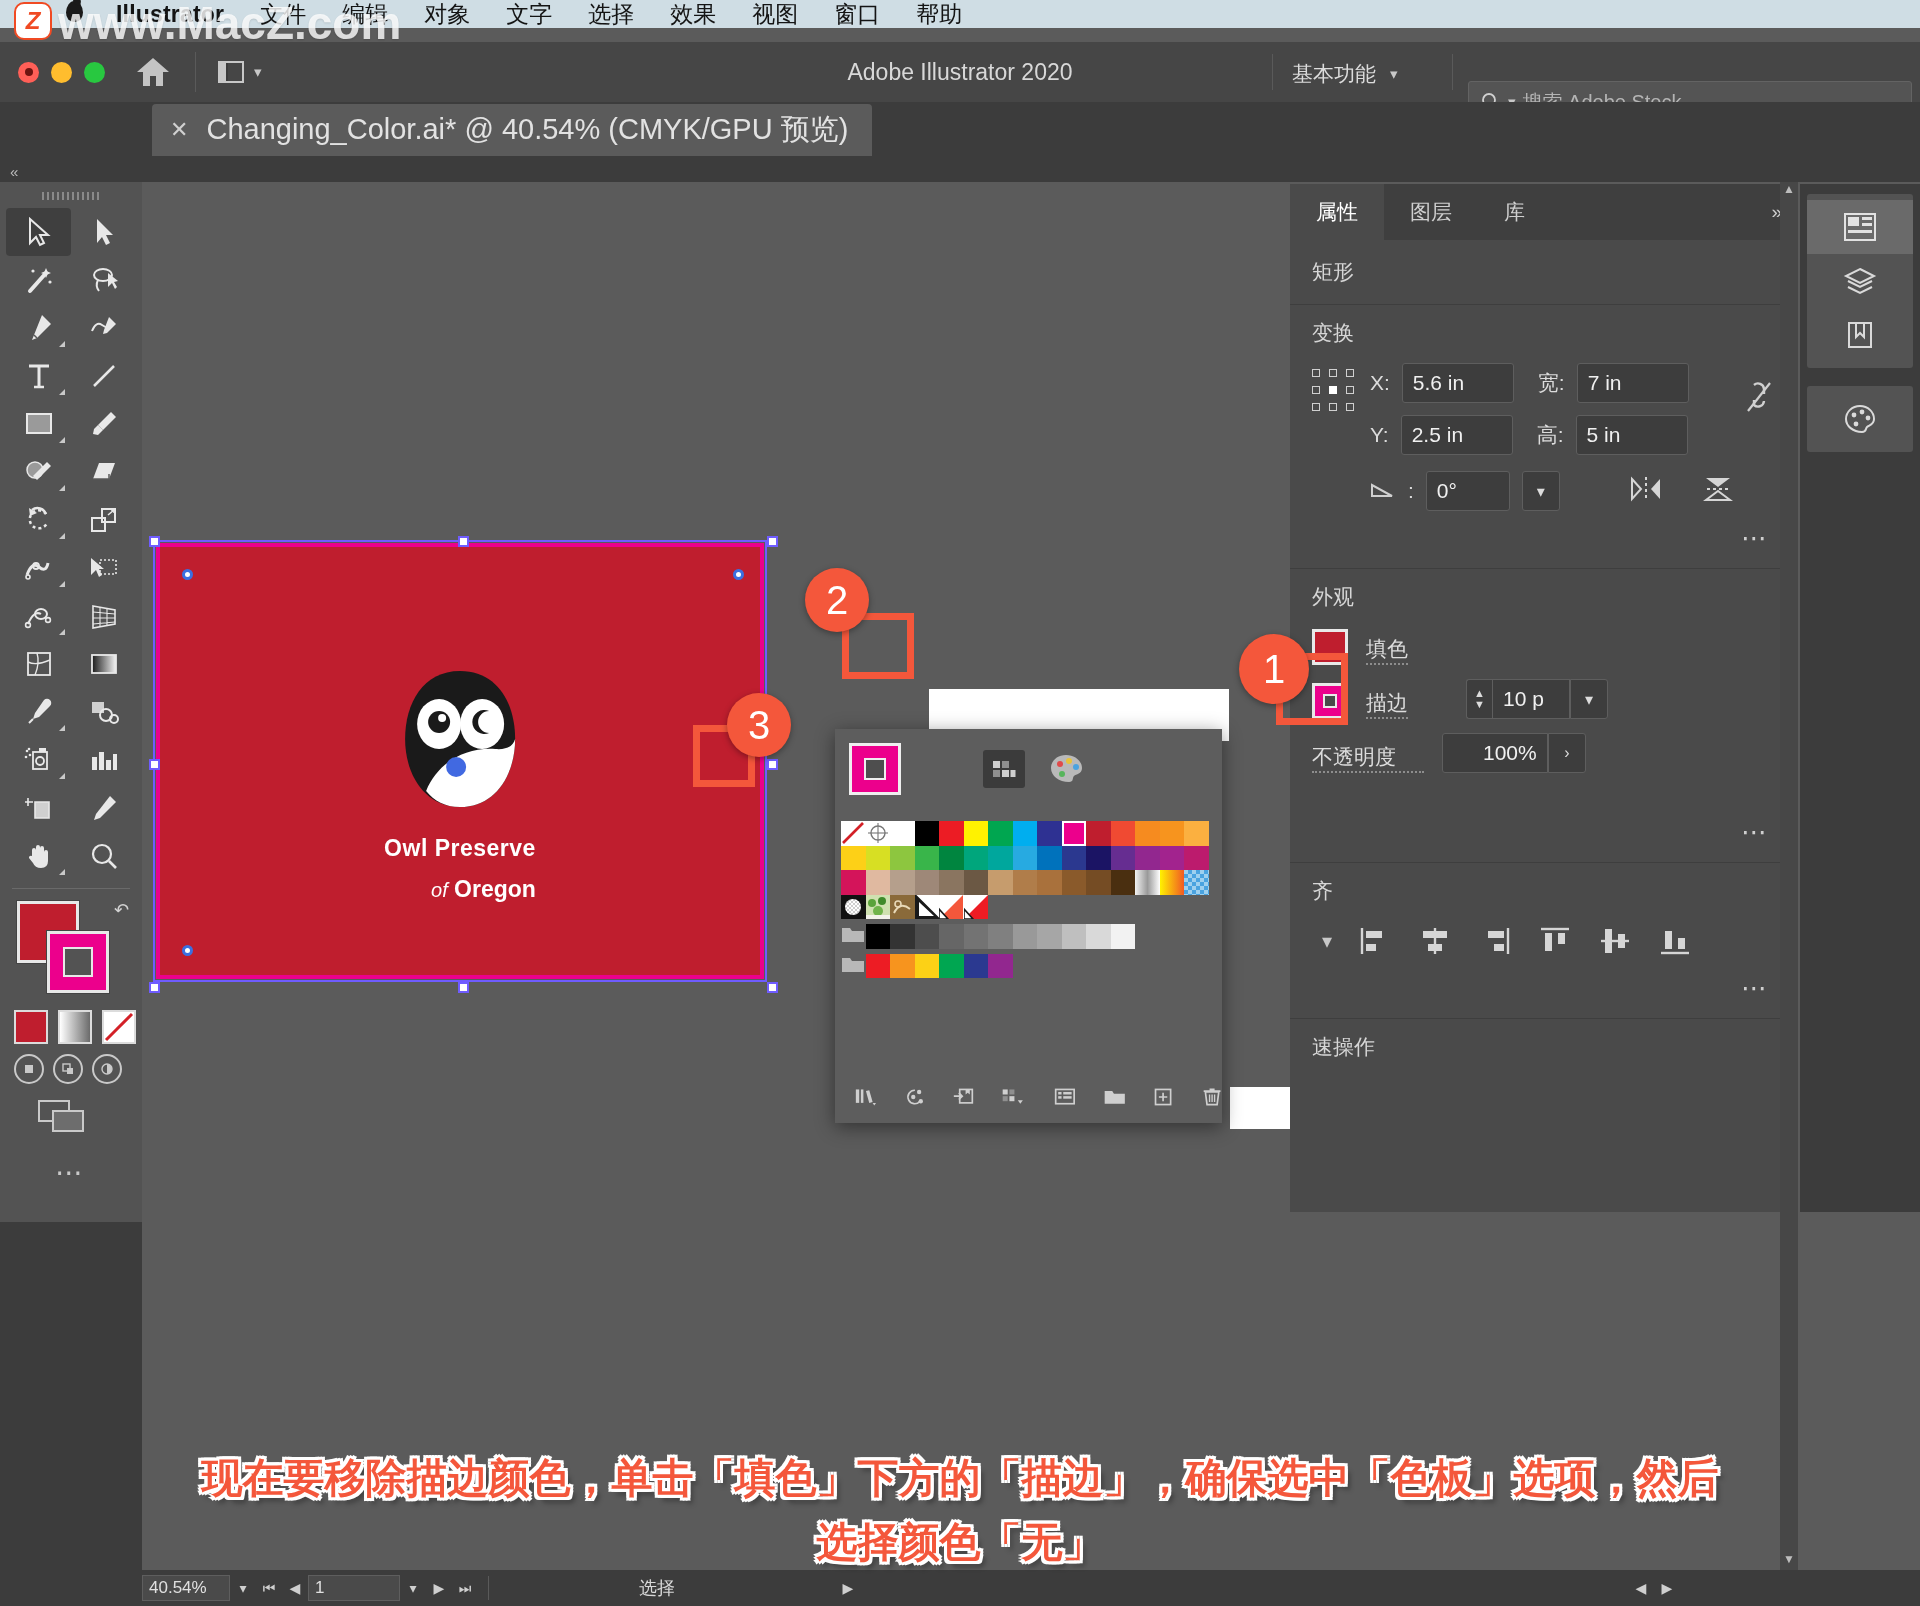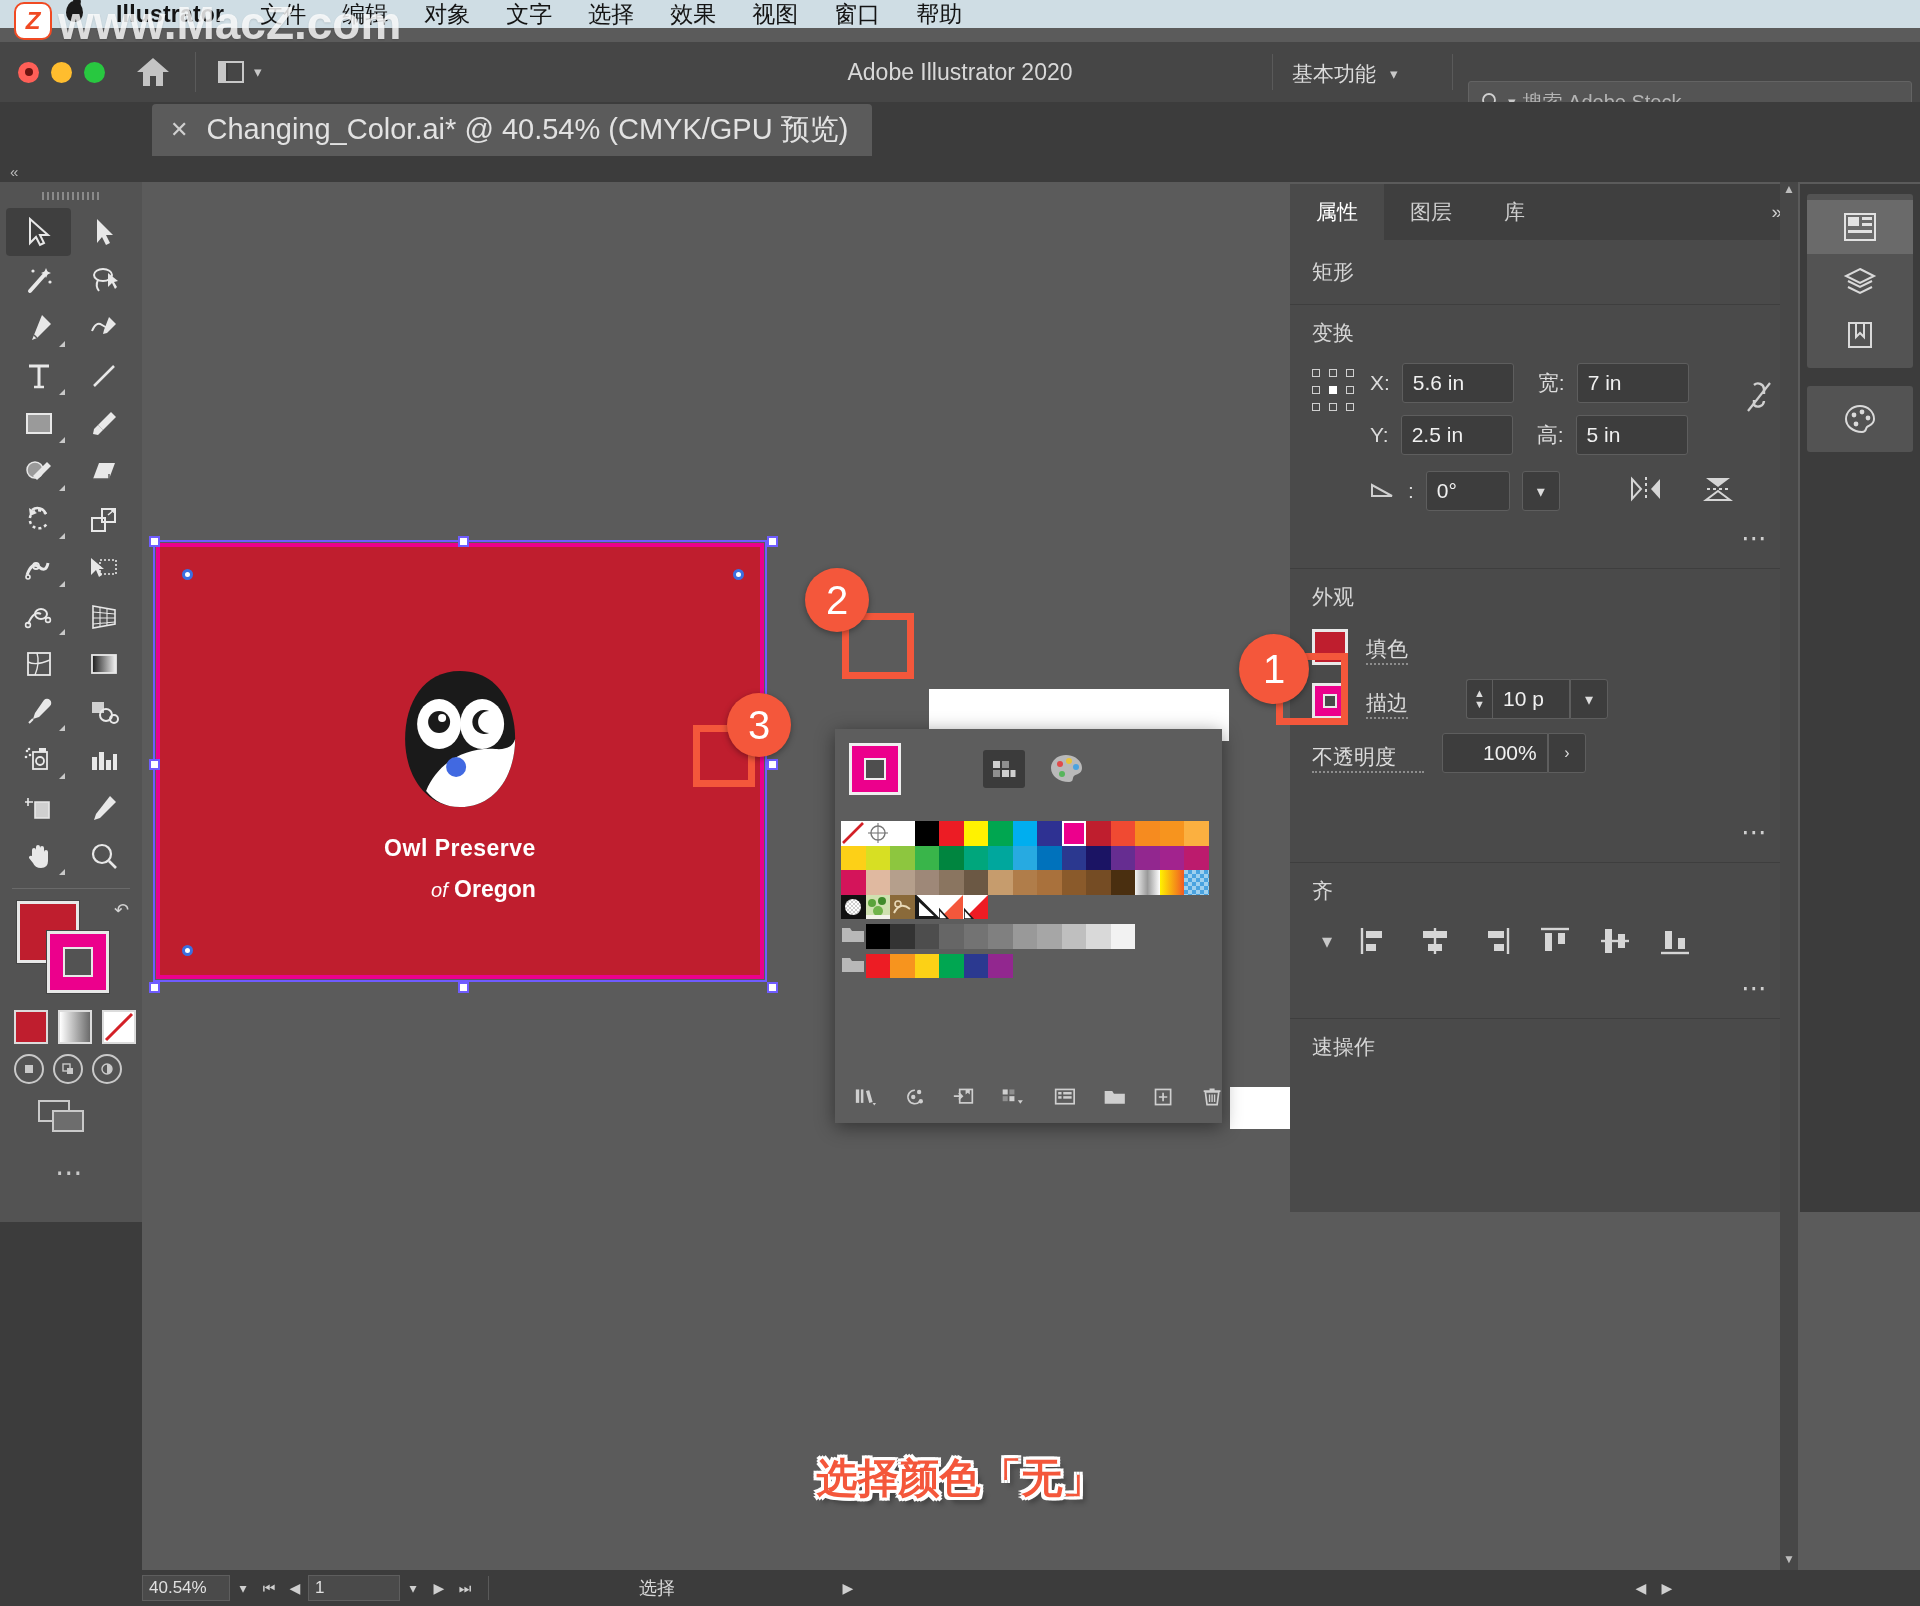--- a/index.html
+++ b/index.html
@@ -1098,20 +1098,21 @@
         </div>
       </div>
     </div>
 
     <div class="vscroll">
       <div class="up">▲</div>
       <div style="position:absolute;bottom:4px;left:0;right:0;text-align:center;color:#bdbdbd;font-size:12px;">▼</div>
     </div>
 
     <div class="caption">
+      <div>现在要移除描边颜色，单击「填色」下方的「描边」，确保选中「色板」选项，然后</div>
       <div>选择颜色「无」</div>
     </div>
 
     <div class="statusbar">
       <div style="width:142px"></div>
       <div class="sb-fld" style="width:88px">
         <span>40.54%</span>
       </div>
       <div class="sb-btn">▾</div>
       <div class="sb-btn">⏮</div>

